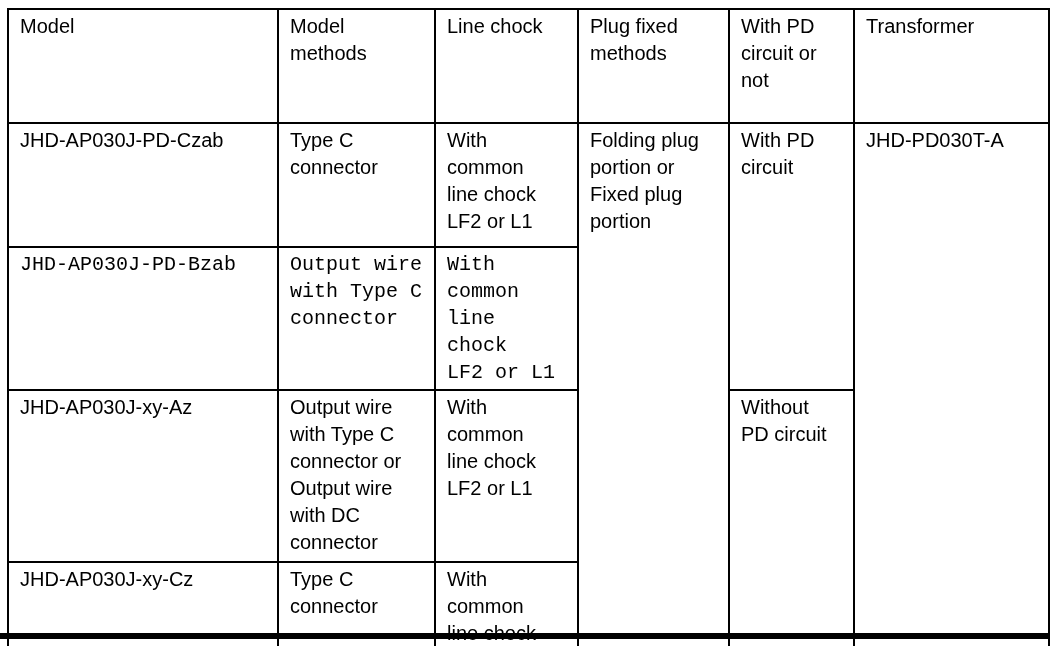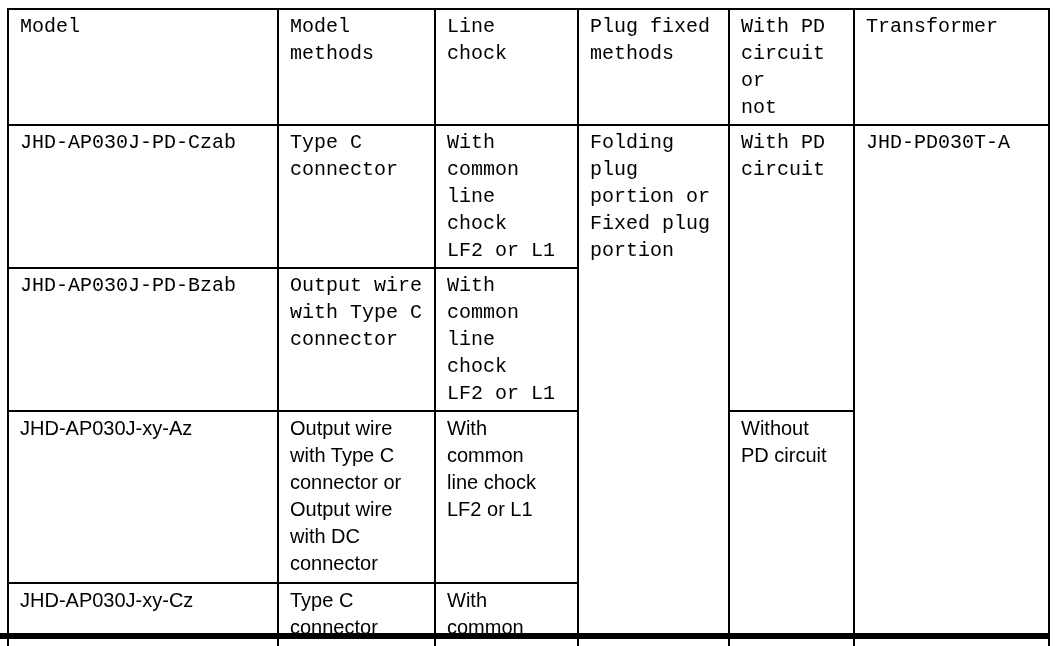--- a/index.html
+++ b/index.html
@@ -36,22 +36,22 @@
     white-space: pre-line;
     overflow: hidden;
   }
   .col-model       { width: 270px; }
   .col-output      { width: 157px; }
   .col-chock       { width: 143px; }
   .col-plug        { width: 151px; }
   .col-pd          { width: 125px; }
   .col-transformer { width: 195px; }
 
-  .row-head { height: 114px; font-family: Liberation Mono, monospace;  }
-  .row-1    { height: 124px; font-family: Liberation Mono, monospace; }
+  .row-head { height: 114px;  }
+  .row-1    { height: 124px; }
   .row-2    { height: 119px; font-family: Liberation Mono, monospace; }
   .row-3    { height: 172px; }
   .row-4    { height: 122px; padding-left: 12px; }
 
   .bottom-rule {
     position: absolute;
     left: 0;
     top: 633px;
     width: 1050px;
     height: 6px;

